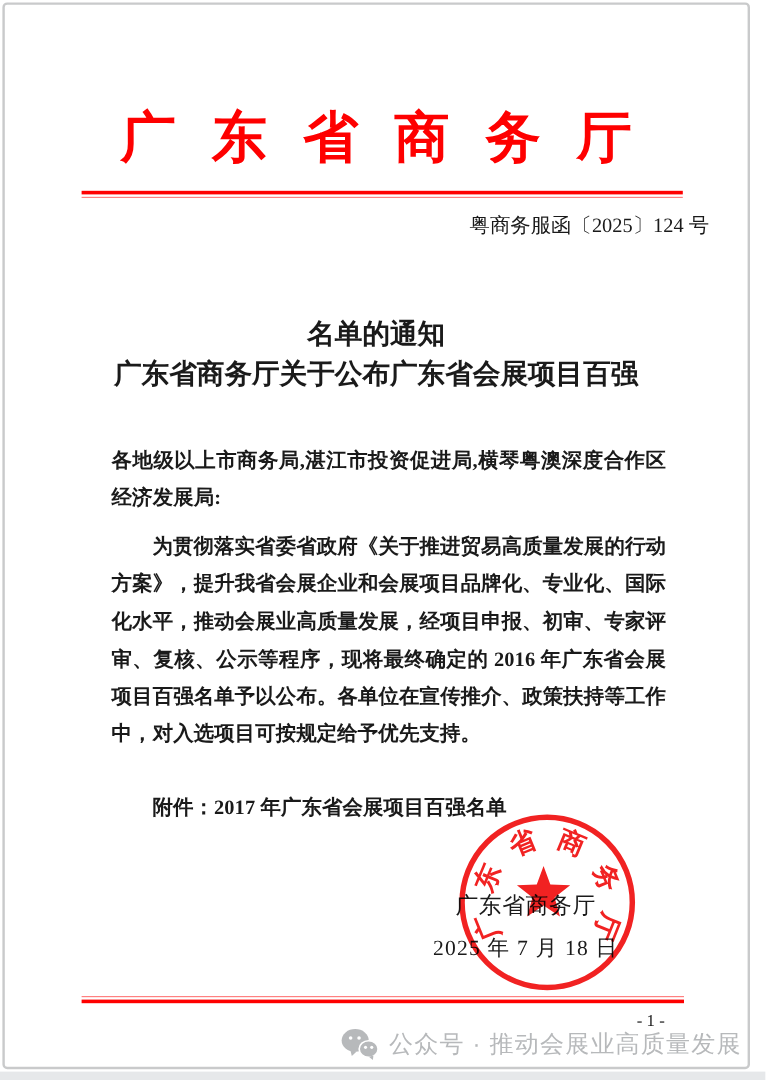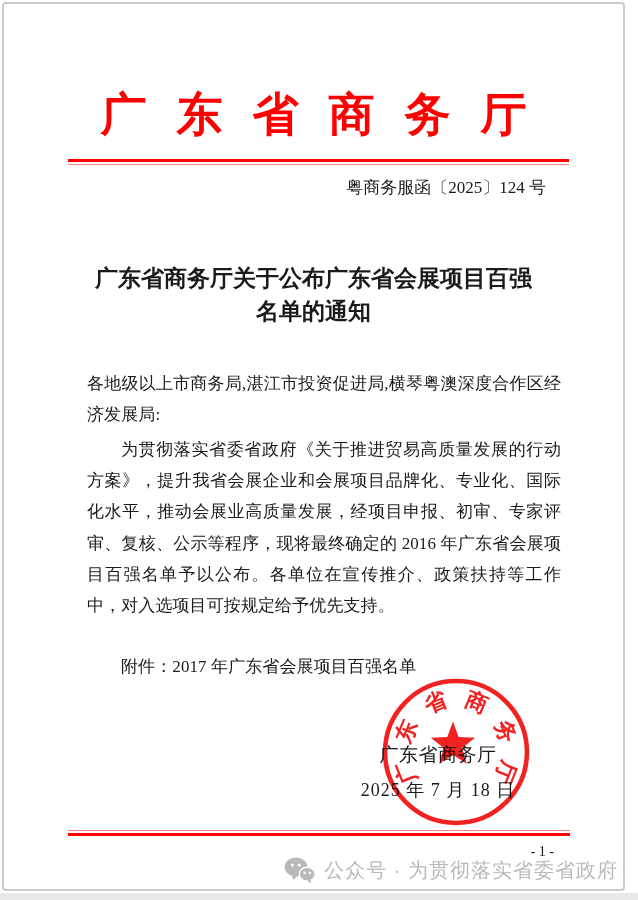--- a/index.html
+++ b/index.html
@@ -37,21 +37,21 @@
     color: var(--red, #fe0000);
     white-space: nowrap;
   }
   .header-rule {
     margin: 18px 54px 0 64px;
     border-top: 3px solid var(--red, #fe0000);
     border-bottom: 1px solid var(--red-light, #ff8080);
     height: 2px;
   }
   .doc-number {
-    margin: 11px 77px 0 0;
+    margin: 11px 32px 0 0;
     text-align: right;
     font-size: 17px;
     color: var(--text-black, #1a1a1a);
   }
   
   .notice-title {
     margin: 63px 40px 0 40px;
     text-align: center;
     font-size: 23px;
     font-weight: bold;
@@ -61,21 +61,21 @@
   
   .doc-body {
     margin: 40px 55px 0 79px;
     width: 482px;
     font-size: 17px;
     line-height: 31.2px;
     letter-spacing: 0.1px;
     color: var(--text-black, #1a1a1a);
     text-align: justify;
   }
-  .doc-body p { margin: 4px; }
+  .doc-body p { margin: 10px; font-weight: bold; }
   .doc-body p.indent { text-indent: 2em; }
   .attachment { margin-top: 30px !important; text-indent: 2em; }
   
   .signature-block {
     position: absolute;
     left: 329px;
     top: 738px;
     width: 210px;
     text-align: center;
     color: var(--text-black, #1a1a1a);
@@ -144,22 +144,22 @@
 
 <div class="page">
 
   <h1 class="agency-title">广东省商务厅</h1>
 
   <div class="header-rule"></div>
 
   <div class="doc-number">粤商务服函〔2025〕124 号</div>
 
   <div class="notice-title">
+    <div>名单的通知</div>
     <div>广东省商务厅关于公布广东省会展项目百强</div>
-    <div>名单的通知</div>
   </div>
 
   <div class="doc-body">
     <p>各地级以上市商务局,湛江市投资促进局,横琴粤澳深度合作区经济发展局:</p>
     <p class="indent">为贯彻落实省委省政府《关于推进贸易高质量发展的行动方案》，提升我省会展企业和会展项目品牌化、专业化、国际化水平，推动会展业高质量发展，经项目申报、初审、专家评审、复核、公示等程序，现将最终确定的 2016 年广东省会展项目百强名单予以公布。各单位在宣传推介、政策扶持等工作中，对入选项目可按规定给予优先支持。</p>
     <p class="attachment">附件：2017 年广东省会展项目百强名单</p>
   </div>
 
   <div class="signature-block">
     <div class="signature-agency">广东省商务厅</div>
@@ -185,18 +185,18 @@
     <svg width="32" height="27" viewBox="0 0 32 27">
       <ellipse cx="12" cy="10" rx="11.3" ry="9.4" fill="var(--watermark-gray, #b7b9bb)"></ellipse>
       <path d="M8 18.2 L9.2 23 L13.2 19.2 Z" fill="var(--watermark-gray, #b7b9bb)"></path>
       <circle cx="8.2" cy="8" r="1.5" fill="#ffffff"></circle>
       <circle cx="15.2" cy="8" r="1.5" fill="#ffffff"></circle>
       <ellipse cx="23.2" cy="17.2" rx="7.9" ry="6.9" fill="var(--watermark-gray, #b7b9bb)" stroke="#ffffff" stroke-width="1.4"></ellipse>
       <path d="M27.2 22.5 L26.7 26.4 L23.4 23.6 Z" fill="var(--watermark-gray, #b7b9bb)"></path>
       <circle cx="20.6" cy="15.8" r="1.3" fill="#ffffff"></circle>
       <circle cx="25.8" cy="15.8" r="1.3" fill="#ffffff"></circle>
     </svg>
-    <span>公众号 · 为贯彻落实省委省政府</span>
+    <span>公众号 · 推动会展业高质量发展</span>
   </div>
 
 </div>
 
 <div class="bottom-strip"></div>
 
 </body></html>

